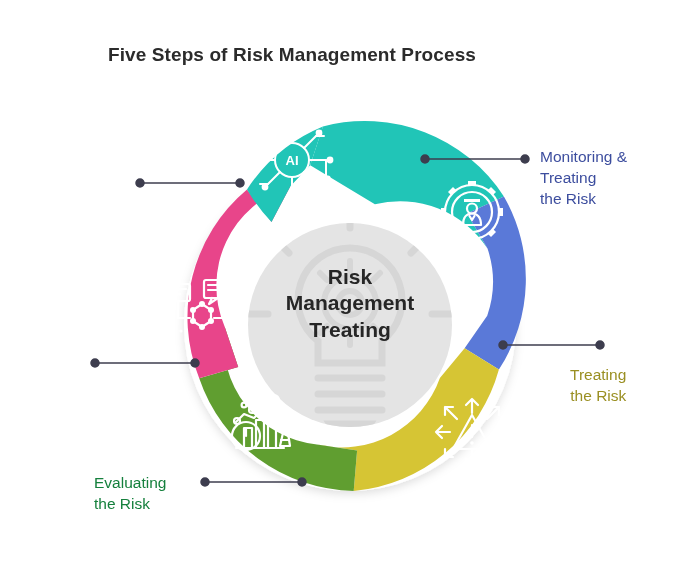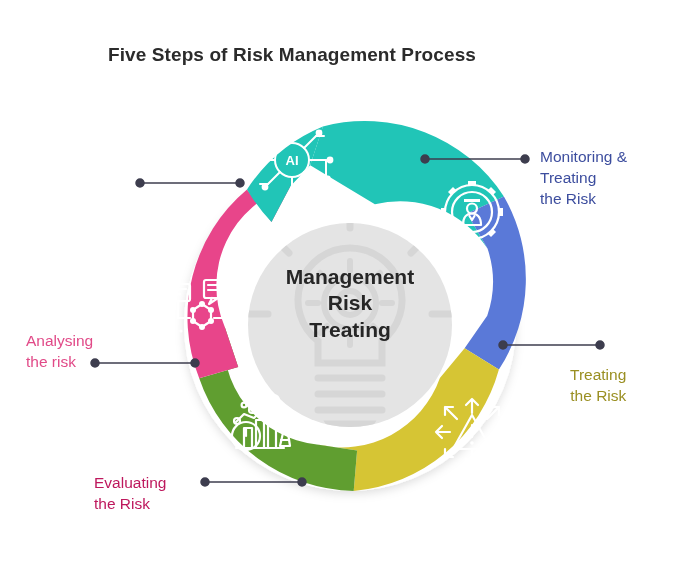--- a/index.html
+++ b/index.html
@@ -16,21 +16,21 @@
     text-align:center;
     font-size:19px;font-weight:700;color:#2b2b2b;
     letter-spacing:.1px;
   }
   svg.wheel{position:absolute;left:0;top:0;width:700px;height:566px;}
   .lbl{position:absolute;font-size:15.5px;line-height:1.36;font-weight:400;}
   .lbl div{white-space:nowrap;}
   #lbl-identify{left:52px;top:148px;color:#2a9d96;text-align:left;}
   #lbl-monitor{left:540px;top:146px;color:#3c4d9e;text-align:left;}
   #lbl-treat{left:570px;top:364px;color:#9a8f22;text-align:right;}
-  #lbl-evaluate{left:94px;top:472px;color:#be185d;text-align:left;}
+  #lbl-evaluate{left:94px;top:472px;color:#15803d;text-align:left;}
   #lbl-analyse{left:26px;top:330px;color:#e14a88;text-align:left;}
   #center-text{
     position:absolute;left:250px;top:264px;width:200px;
     text-align:center;color:#262626;
     font-size:21px;font-weight:700;line-height:1.26;
   }
 </style>
 </head>
 <body>
 
@@ -245,40 +245,36 @@
       </g>
       <g>
         <line x1="195" y1="363" x2="95" y2="363"></line>
         <circle cx="195" cy="363" r="4"></circle>
         <circle cx="95" cy="363" r="4"></circle>
       </g>
     </g>
   </svg>
 
   <div id="center-text">
+    <div>Risk</div>
     <div>Management</div>
-    <div>Risk</div>
     <div>Treating</div>
   </div>
 
 
   <div class="lbl" id="lbl-monitor">
     <div>Monitoring &amp;</div>
     <div>Treating</div>
     <div>the Risk</div>
   </div>
 
   <div class="lbl" id="lbl-treat">
     <div>Treating</div>
     <div>the Risk</div>
   </div>
 
   <div class="lbl" id="lbl-evaluate">
     <div>Evaluating</div>
     <div>the Risk</div>
   </div>
 
-  <div class="lbl" id="lbl-analyse">
-    <div>Analysing</div>
-    <div>the risk</div>
-  </div>
 
 </div>
 
 </body></html>

